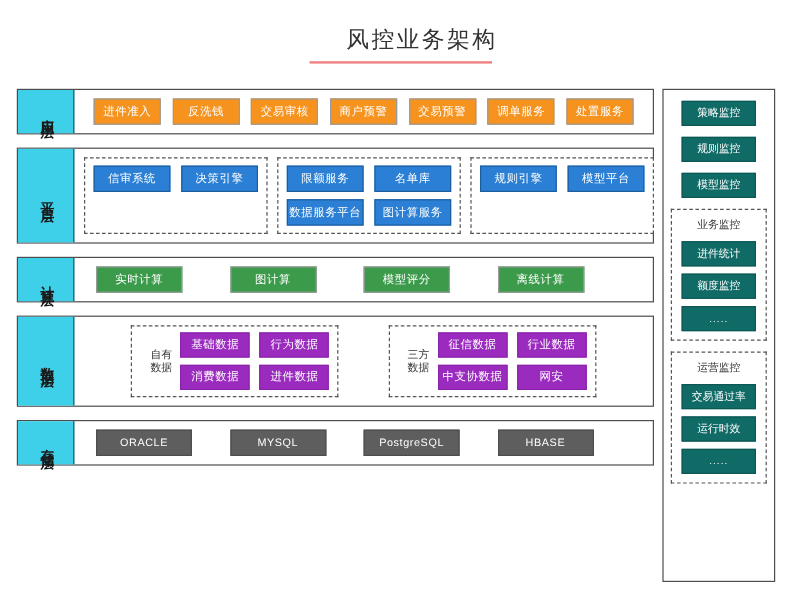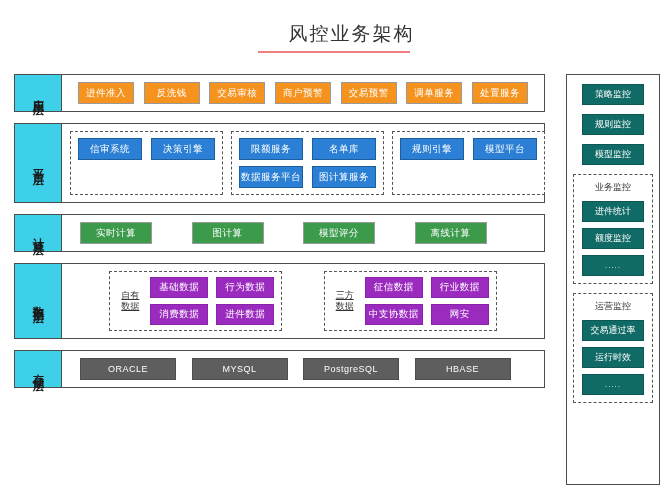--- a/index.html
+++ b/index.html
@@ -9,21 +9,21 @@
     overflow:hidden;position:relative;
   }
   
   .title-wrap{position:absolute;left:0;top:22px;width:667px;text-align:center;}
   .title-text{font-size:19px;color:#333333;letter-spacing:2px;line-height:24px;margin-left:36px;}
   .title-rule{width:152px;height:2px;background:#ef8080;margin:5px auto 0;}
 
   
   .canvas{position:absolute;left:0;top:60px;width:667px;height:425px;}
   .left-col{position:absolute;left:14px;top:14px;width:531px;}
-  .right-col{position:absolute;left:566px;top:14px;width:94px;height:411px;
+  .right-col{position:absolute;left:552px;top:14px;width:94px;height:411px;
              border:1.5px solid #4d4d4d;background:#fff;box-sizing:border-box;}
 
   
   .layer{display:flex;border:1.5px solid #4d4d4d;background:#ffffff;
          box-sizing:border-box;margin-bottom:11px;}
   .layer-label{width:47px;flex:0 0 47px;background:#3ed0e8;
                display:flex;align-items:center;justify-content:center;
                border-right:1.5px solid #4d4d4d;box-sizing:border-box;}
   .layer-label span{font-size:11.5px;color:#1a1a1a;font-weight:bold;
                     writing-mode:vertical-rl;text-orientation:upright;
@@ -58,29 +58,29 @@
   
   .calc-row{display:flex;width:100%;padding:0 10px;box-sizing:border-box;}
   .calc-row .chip{width:72px;}
   .calc-row .sp{flex:1;}
 
   
   .data-row{display:flex;width:100%;gap:8px;padding:0 6px;box-sizing:border-box;align-items:center;}
   .data-group{border:1.5px dashed #555;padding:5px 7px;box-sizing:border-box;
               display:flex;align-items:center;gap:7px;background:#fff;}
   .group-caption{font-size:9px;color:#333;line-height:11px;width:26px;
-                 text-align:center;white-space:normal;text-decoration:underline;}
+                 text-align:right;white-space:normal;}
   .data-cells{display:flex;flex-direction:column;gap:6px;}
   .data-cells .grid2{display:flex;gap:8px;text-align:center;}
   .data-row .chip{width:58px;height:21px;}
   .data-gap{flex:1;}
 
   
   .stor-row{display:flex;width:100%;padding:0 10px;box-sizing:border-box;}
-  .stor-row .chip{width:96px;font-size:9px;}
+  .stor-row .chip{width:80px;font-size:9px;}
   .stor-row .sp{flex:1;}
 
   
   .rp-inner{padding:9px 8px;box-sizing:border-box;display:flex;
             flex-direction:column;align-items:center;gap:9px;height:100%;}
   .rp-chip{width:62px;height:21px;display:flex;align-items:center;
            justify-content:center;font-size:9px;color:#fff;background:#106a66;
            border:1px solid #0d5754;box-sizing:border-box;white-space:nowrap;}
   .rp-group{border:1.5px dashed #555;padding:6px 6px 7px;box-sizing:border-box;
             width:80px;display:flex;flex-direction:column;align-items:center;gap:6px;}

